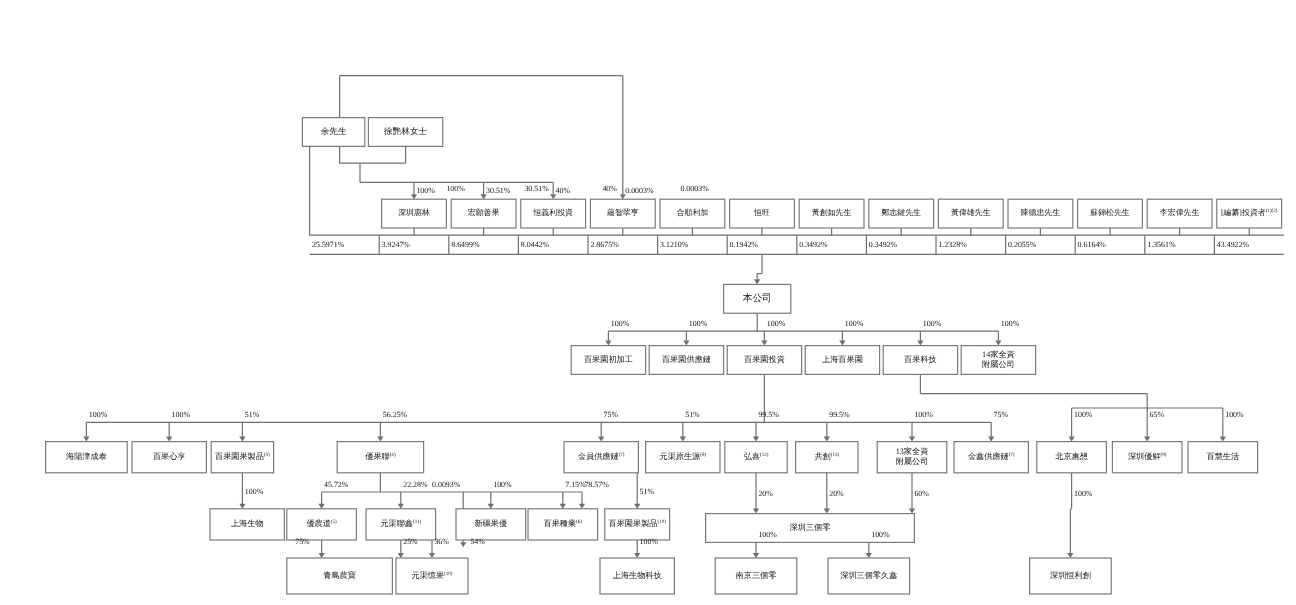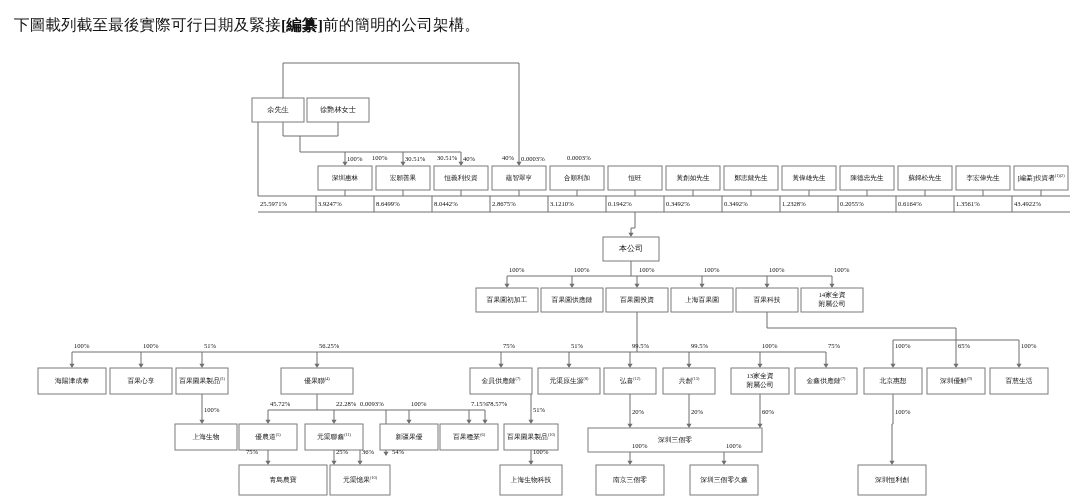--- a/index.html
+++ b/index.html
@@ -34,23 +34,20 @@
     fill:#111;font-size:6.6px;
     dominant-baseline:middle;
   }
   .edge{stroke:#6f6f6f;stroke-width:1;fill:none;}
 </style>
 </head>
 <body>
 
 <div id="page">
 
-  <div id="caption">
-    <span>下圖載列截至最後實際可行日期及緊接</span><span class="bold">[編纂]</span><span>前的簡明的公司架構。</span>
-  </div>
 
   <svg id="chart" viewBox="0 0 1080 504">
     <g id="edges">
         <line x1="283" y1="63" x2="519" y2="63" class="edge"></line>
         <line x1="283" y1="63" x2="283" y2="98" class="edge"></line>
         <line x1="519" y1="63" x2="519" y2="162" class="edge"></line>
         <path d="M516.4,161.8 L521.6,161.8 L519,166 Z" fill="#6f6f6f" stroke="none"></path>
         <line x1="283" y1="122" x2="283" y2="136" class="edge"></line>
         <line x1="338" y1="122" x2="338" y2="136" class="edge"></line>
         <line x1="283" y1="136" x2="338" y2="136" class="edge"></line>

